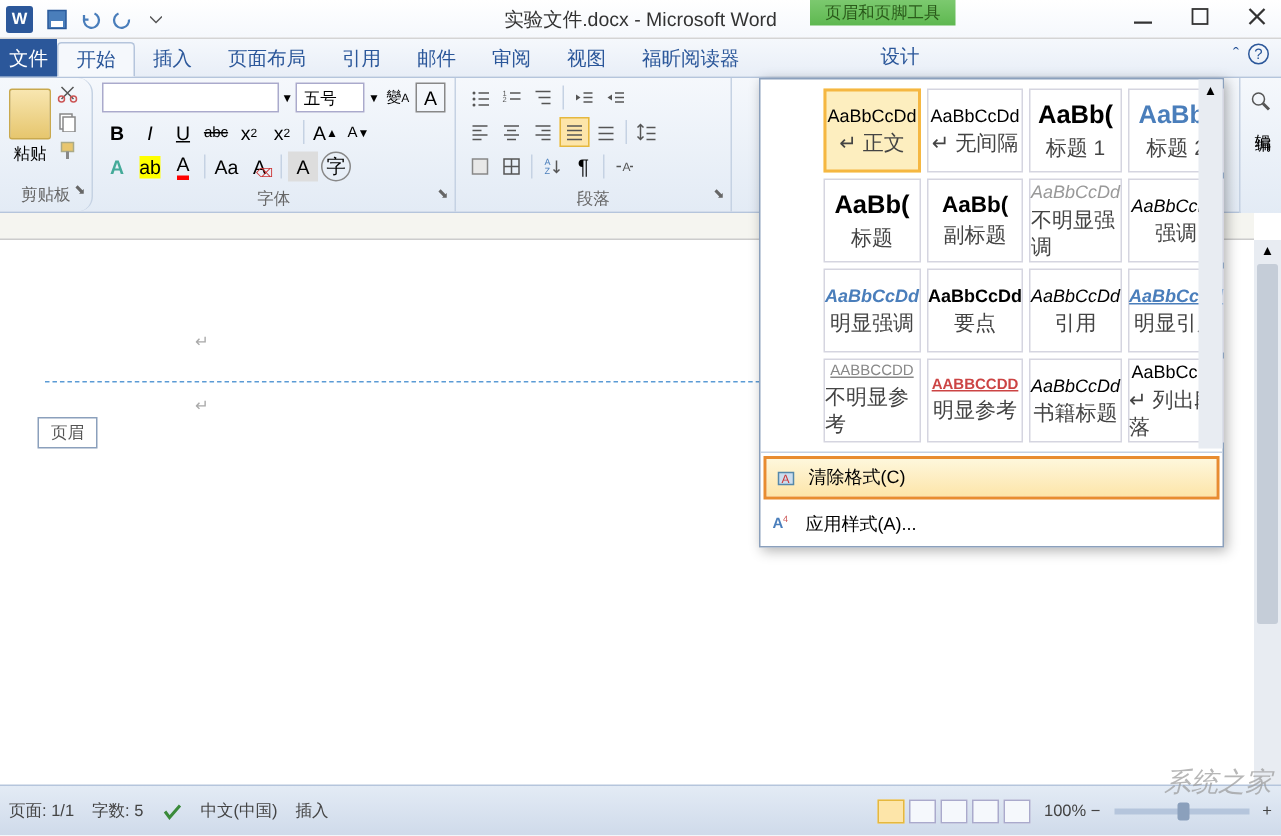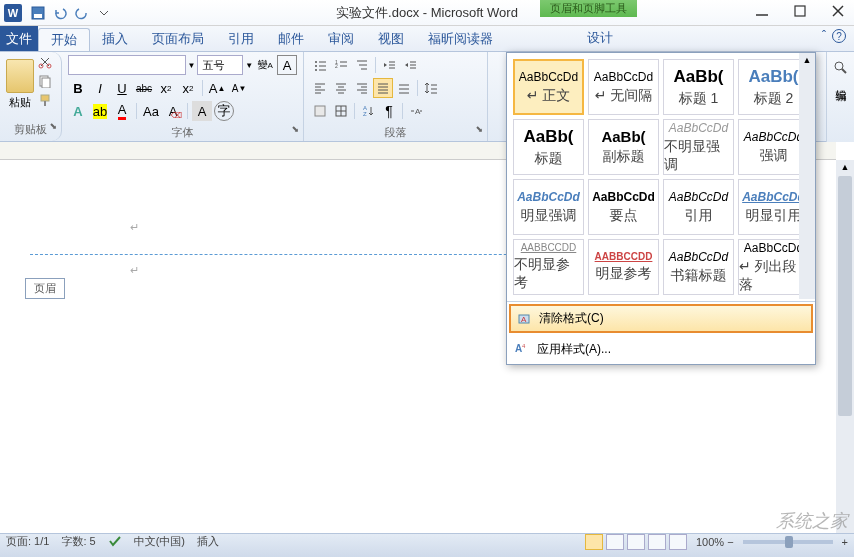--- a/index.html
+++ b/index.html
@@ -40,21 +40,21 @@
     .font-size { width: 46px; height: 20px; border: 1px solid #aac; background: #fff; display: flex; align-items: center; padding: 0 4px; font-size: 11px; }
     .fmt-btn { width: 20px; height: 20px; display: flex; align-items: center; justify-content: center; cursor: pointer; font-size: 13px; border: 1px solid transparent; }
     .fmt-btn sup { font-size: 8px; }
     .fmt-sep { width: 1px; height: 16px; background: #c5d2e3; margin: 0 2px; }
     
     .para-group { width: 184px; }
     .para-row { display: flex; gap: 1px; align-items: center; margin-bottom: 3px; }
     .align-active { background: #fde5a9; border: 1px solid #e5b83e !important; }
     
     .styles-gallery { position: absolute; left: 506px; top: 52px; width: 310px; background: #fff; border: 1px solid #8ba0bc; box-shadow: 2px 2px 8px rgba(0,0,0,0.3); z-index: 100; }
-    .style-grid { display: grid; grid-template-columns: repeat(4, 1fr); gap: 4px; padding: 6px; }
+    .style-grid { display: grid; grid-template-columns: repeat(4, 1fr); gap: 4px; padding: 6px; margin-left: 36px; }
     .style-item { height: 56px; border: 1px solid #d5d5e0; display: flex; flex-direction: column; align-items: center; justify-content: center; cursor: pointer; font-size: 10px; }
     .style-item.selected { border: 2px solid #f5b742; background: #fdeebf; }
     .style-preview { font-size: 12px; margin-bottom: 3px; }
     .style-label { font-size: 14px; color: #444; }
     .gallery-menu { border-top: 1px solid #c5d2e3; }
     .gallery-menu-item { padding: 6px 8px 6px 30px; cursor: pointer; font-size: 12px; position: relative; }
     .gallery-menu-item.highlighted { background: linear-gradient(#fef7dc, #fde5a9); border: 2px solid #e88c30; margin: 2px; padding: 4px 6px 4px 28px; }
     .gallery-menu-item .mi-icon { position: absolute; left: 6px; top: 5px; width: 16px; height: 16px; }
     .gallery-scroll { position: absolute; right: 0; top: 0; width: 16px; height: 246px; background: #e8ecf2; }
     
@@ -66,21 +66,21 @@
     .doc-page { margin: 20px 30px; position: relative; }
     .header-region { border-bottom: 1px dashed #5b9bd5; padding: 40px 100px 6px; }
     .selected-text { background: #b4d7f0; display: inline-block; padding: 1px 2px; font-size: 14px; color: #333; }
     .header-tag { position: absolute; left: -5px; top: 98px; background: #fff; border: 1px solid #8ba0bc; padding: 2px 8px; font-size: 11px; color: #555; }
     .body-region { padding: 6px 100px; color: #999; font-size: 14px; }
     .pilcrow::after { content: "↵"; color: #aaa; font-size: 11px; }
     
     .v-scroll { position: absolute; right: 0; top: 160px; bottom: 22px; width: 18px; background: #e8ecf2; }
     .v-scroll-thumb { position: absolute; top: 16px; width: 14px; left: 2px; height: 240px; background: #c5cdd8; border-radius: 2px; }
     
-    .status-bar { position: absolute; bottom: 0; left: 0; right: 0; height: 24px; background: linear-gradient(#e3ebf5, #cfdaea); border-top: 1px solid #b5c5dc; display: flex; align-items: flex-start; font-size: 11px; color: #444; padding: 0 6px; gap: 12px; }
+    .status-bar { position: absolute; bottom: 0; left: 0; right: 0; height: 34px; background: linear-gradient(#e3ebf5, #cfdaea); border-top: 1px solid #b5c5dc; display: flex; align-items: center; font-size: 11px; color: #444; padding: 0 6px; gap: 12px; }
     .status-right { position: absolute; right: 6px; display: flex; align-items: center; gap: 3px; }
     .view-btn { width: 18px; height: 16px; border: 1px solid #aac; background: #f5f8fc; cursor: pointer; }
     .view-btn.active { background: #fde5a9; border-color: #e5b83e; }
     .zoom-slider { width: 90px; height: 4px; background: #b5c5dc; position: relative; margin: 0 6px; }
     .zoom-thumb { position: absolute; left: 42px; top: -4px; width: 8px; height: 12px; background: #8ba0bc; border-radius: 2px; }
     
     .watermark { position: absolute; right: 6px; bottom: 24px; font-size: 18px; color: #999; font-style: italic; opacity: 0.7; font-family: "KaiTi", serif; }
     
     svg { display: block; }
   </style>

